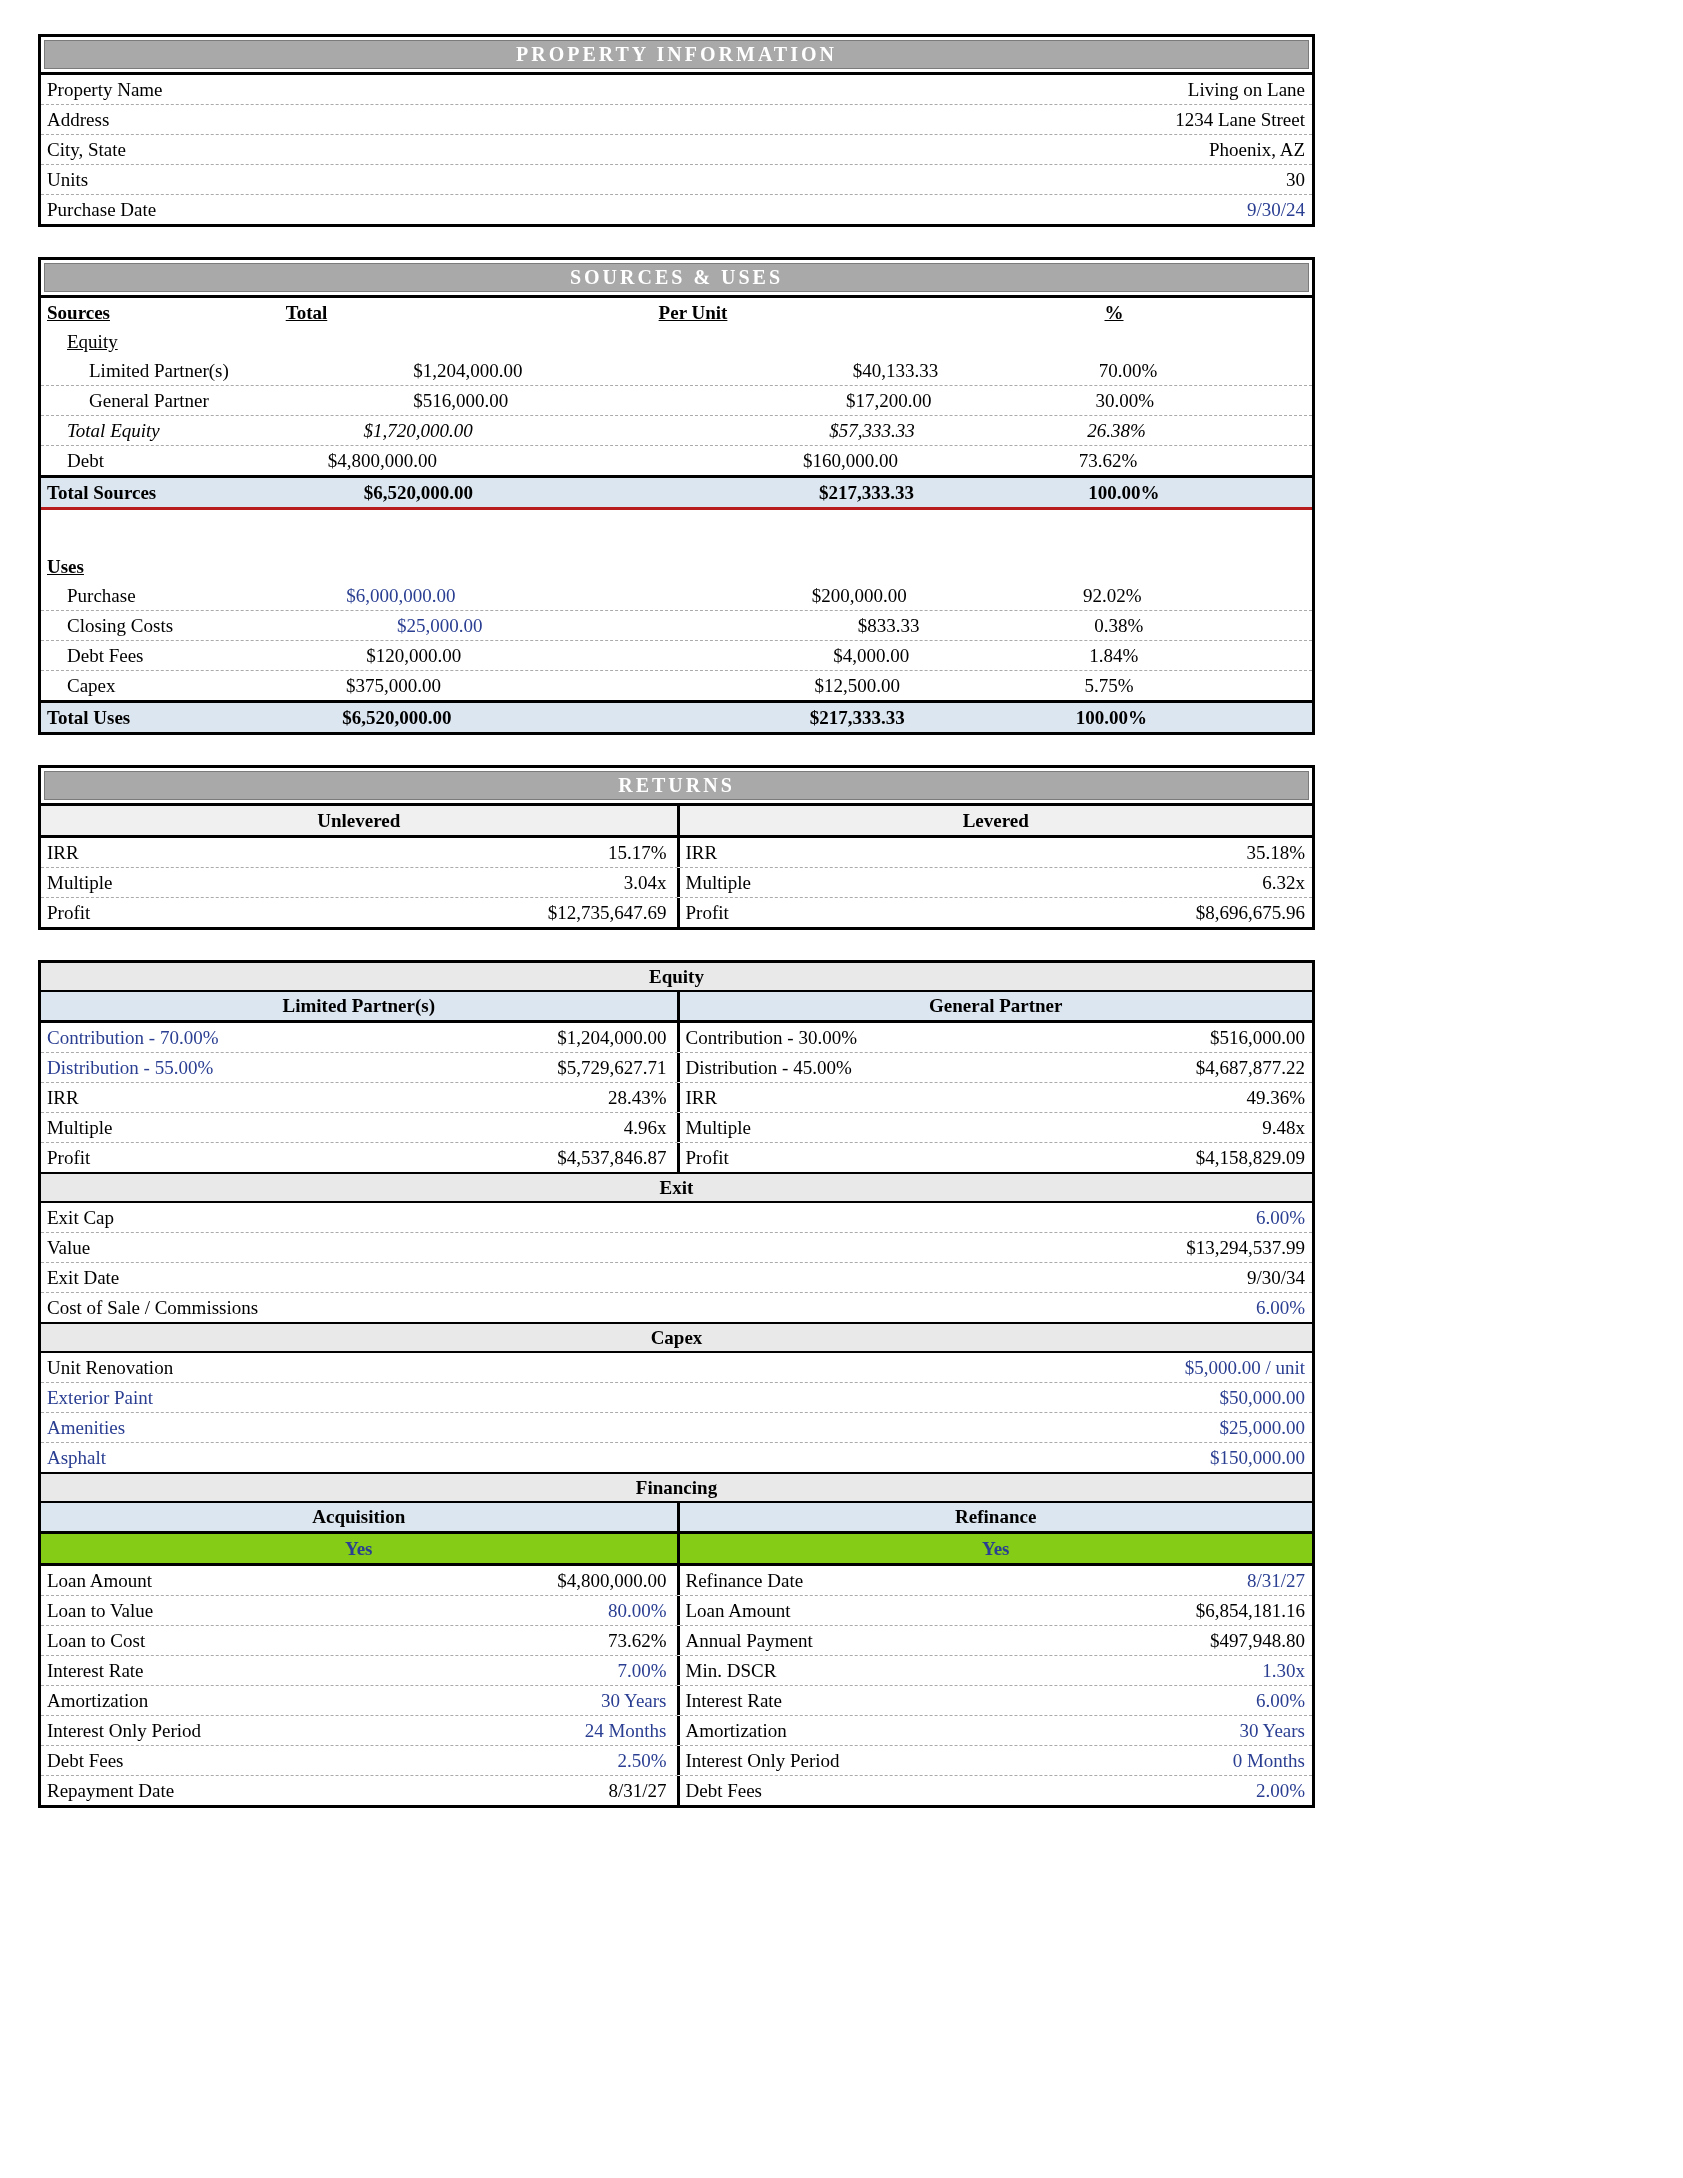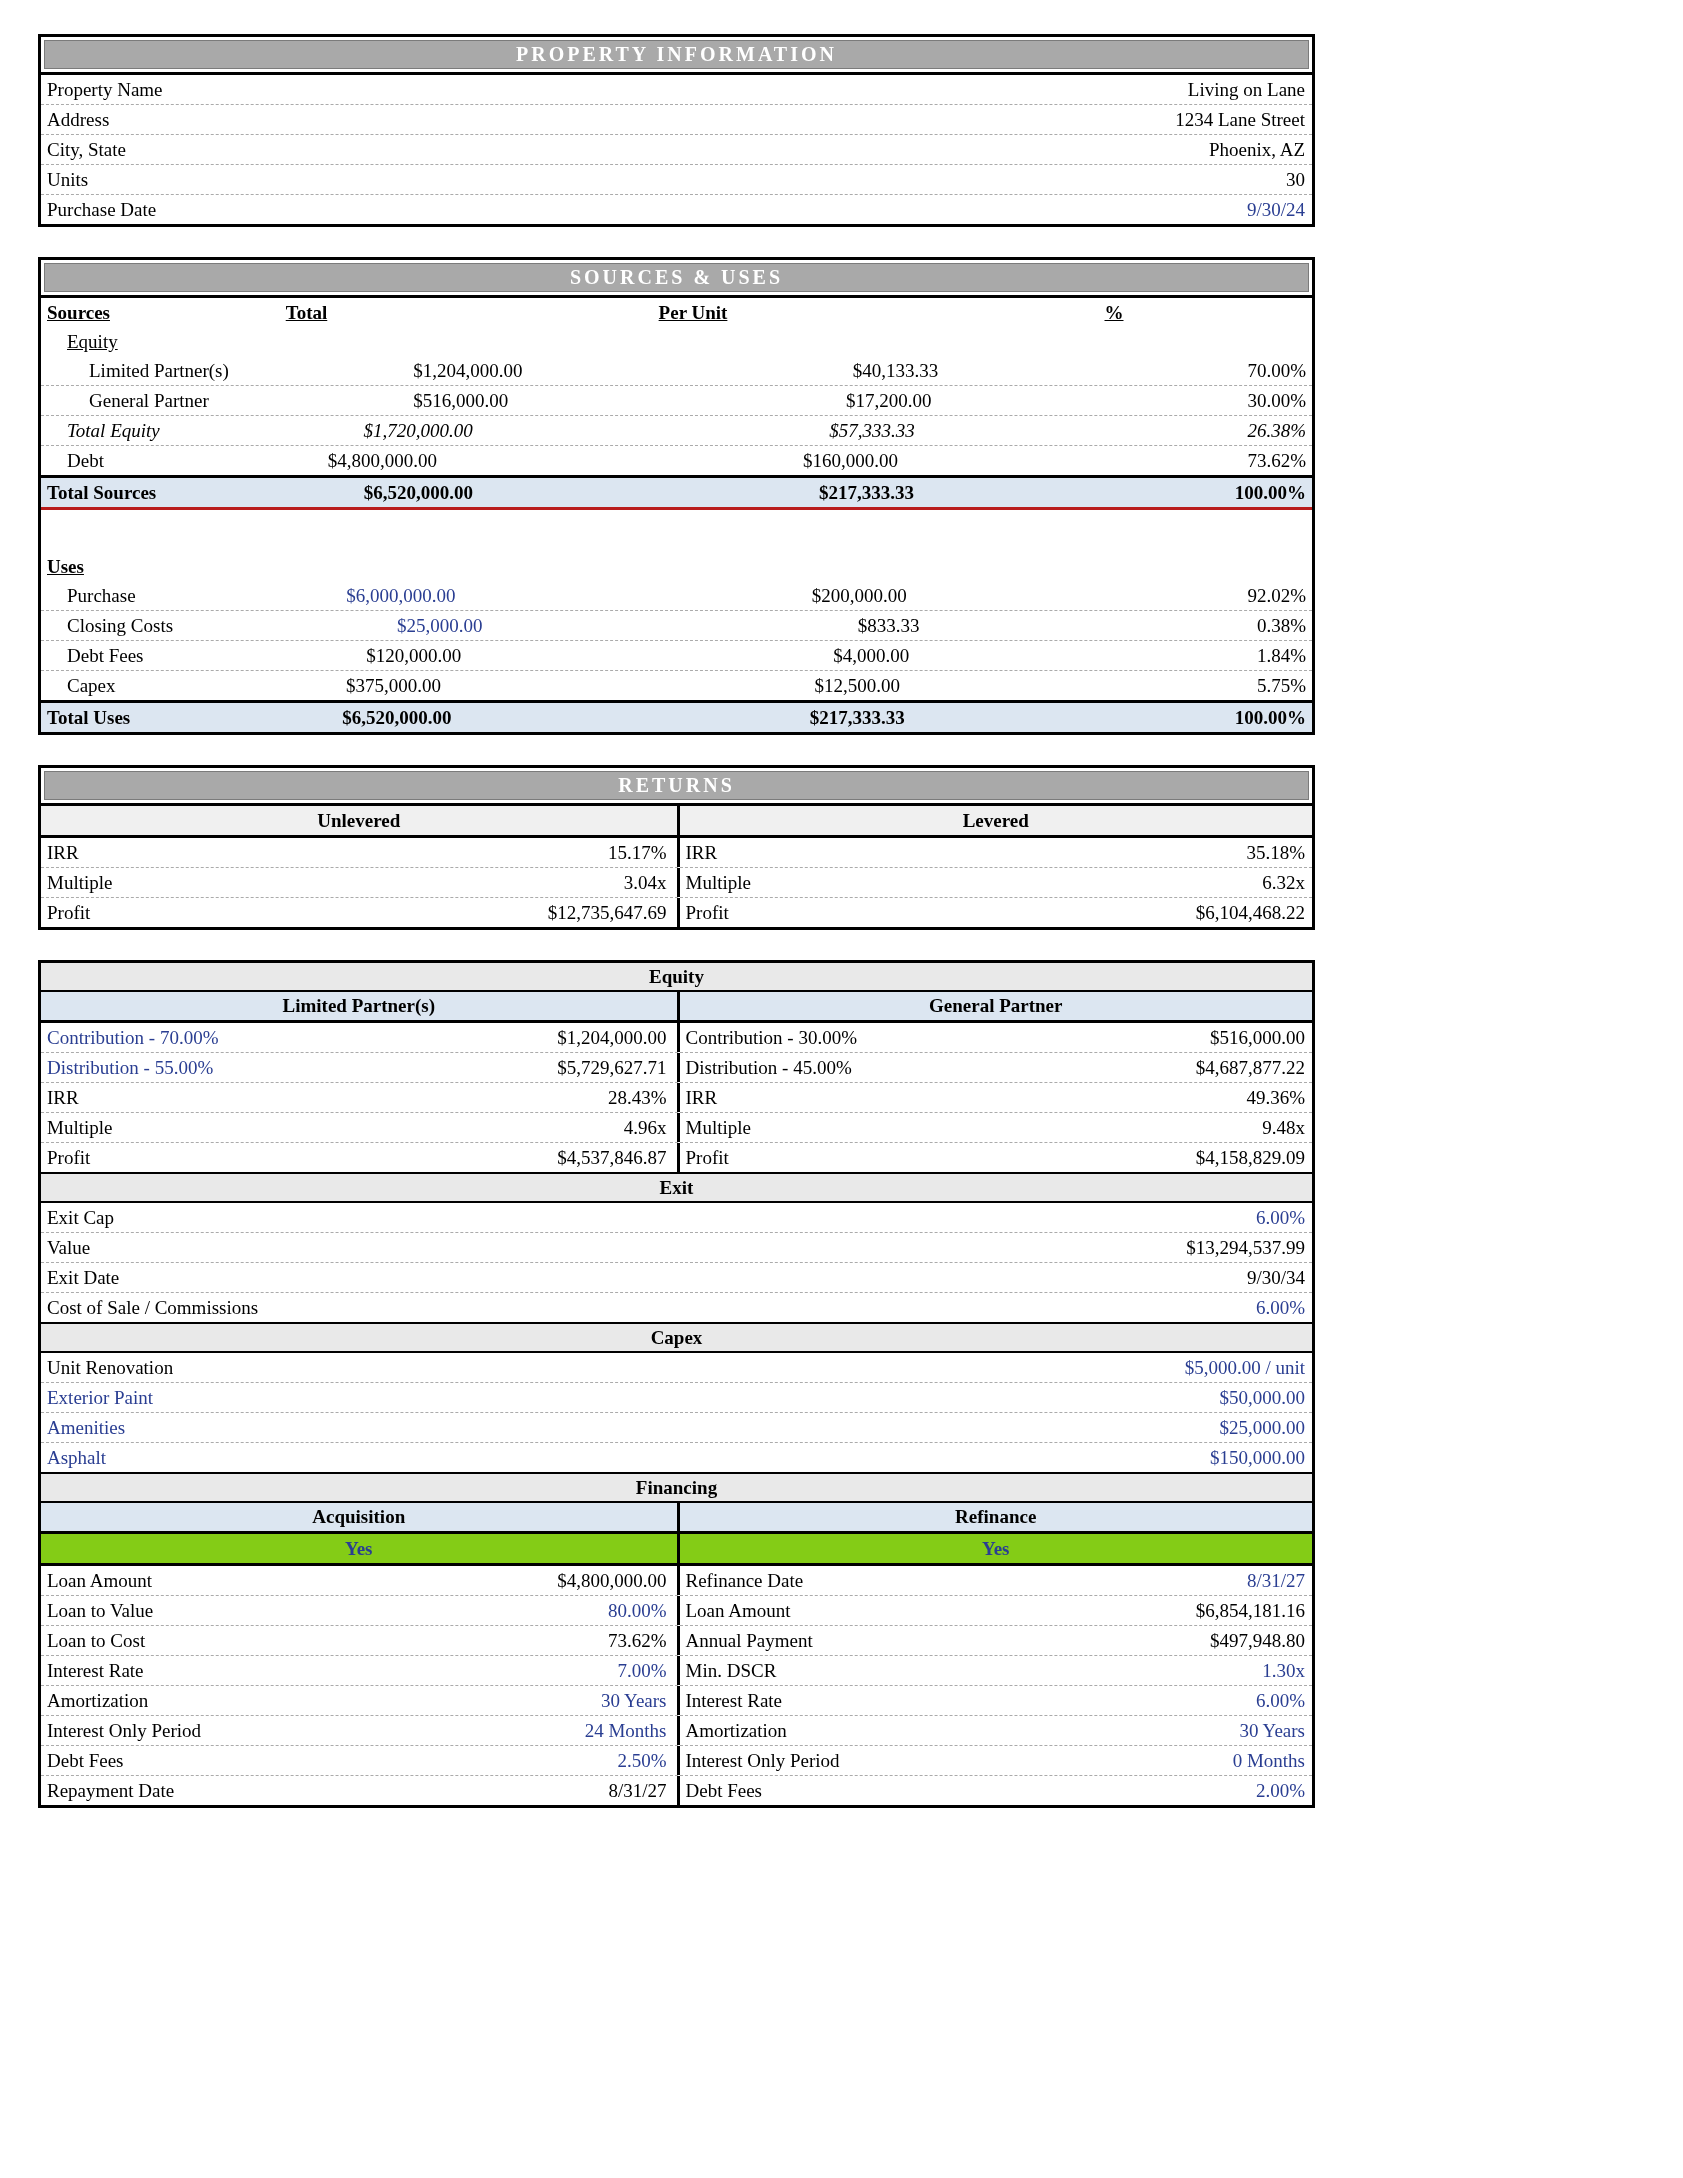--- a/index.html
+++ b/index.html
@@ -17,21 +17,21 @@
   .bar{
     background:var(--header-bar-gray,#a9a9a9);border:1px solid #7b7b7b;
     color:var(--header-bar-text,#fff);font-weight:bold;font-size:20px;
     letter-spacing:3px;text-align:center;height:27px;line-height:27px;
   }
   .row{display:flex;height:29px;line-height:29px;font-size:19px;background:#fff;}
   .dashed{border-bottom:1px dashed var(--dashed-gray,#ababab);}
   .cl{flex:1;padding-left:6px;white-space:nowrap;}
   .ct{width:327px;text-align:right;padding-right:15px;white-space:nowrap;}
   .cp{width:446px;text-align:right;padding-right:12px;white-space:nowrap;}
-  .cx{width:396px;text-align:right;padding-right:6px;white-space:nowrap;}
+  .cx{width:396px;text-align:center;padding-right:6px;white-space:nowrap;}
   .hdr .ct,.hdr .cp,.hdr .cx{text-align:center;padding-right:0;}
   .b{font-weight:bold;}
   .u{text-decoration:underline;}
   .i{font-style:italic;}
   .blue{color:var(--input-blue,#2a3e92);}
   .ind1{padding-left:26px;}
   .ind2{padding-left:48px;}
   .trow{background:var(--total-row-blue,#dce6f1);border-top:3px solid var(--border-black,#000);font-weight:bold;}
   .spacer{height:42px;background:#fff;}
   .kvrow{display:flex;justify-content:space-between;height:29px;line-height:29px;font-size:19px;}
@@ -203,21 +203,21 @@
         <span class="v">6.32x</span>
       </div>
     </div>
     <div class="split row">
       <div class="half lp-pad">
         <span class="k">Profit</span>
         <span class="v">$12,735,647.69</span>
       </div>
       <div class="half rt">
         <span class="k">Profit</span>
-        <span class="v">$6,104,468.22</span>
+        <span class="v">$8,696,675.96</span>
       </div>
     </div>
   </section>
 
   <div class="gap"></div>
 
   <section class="box">
 
     <div class="band first">Equity</div>
     <div class="split blueband">

